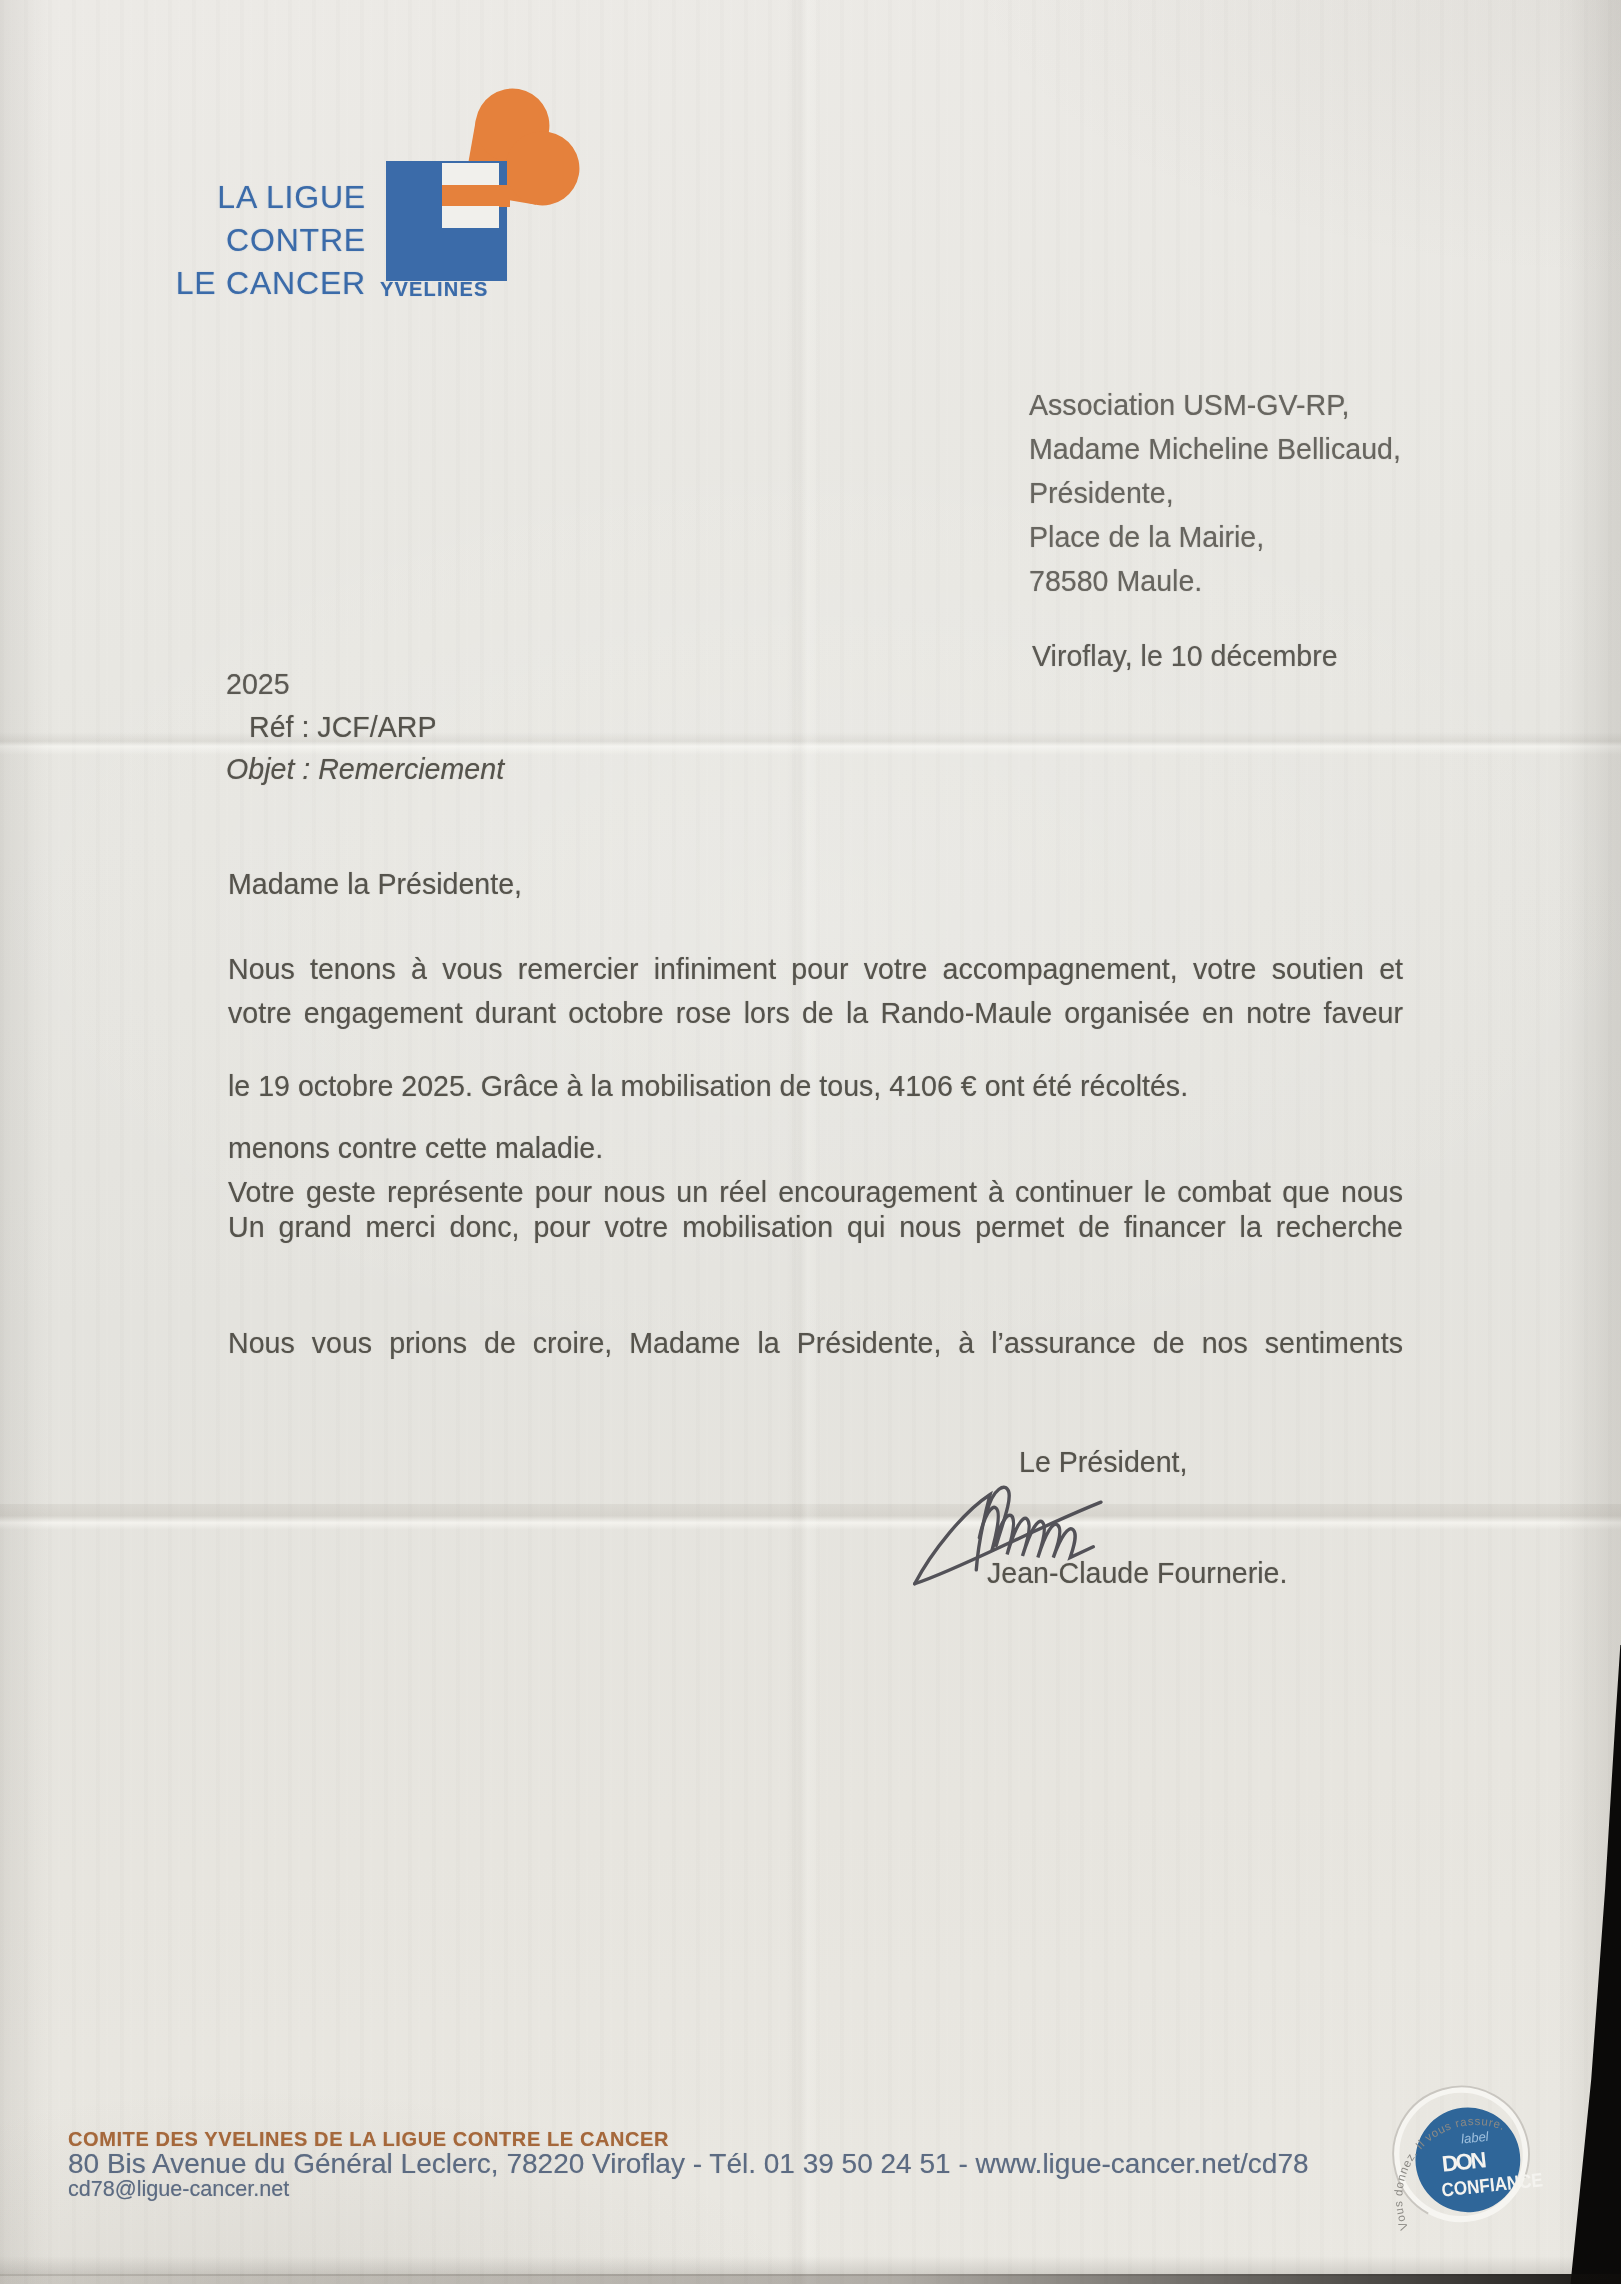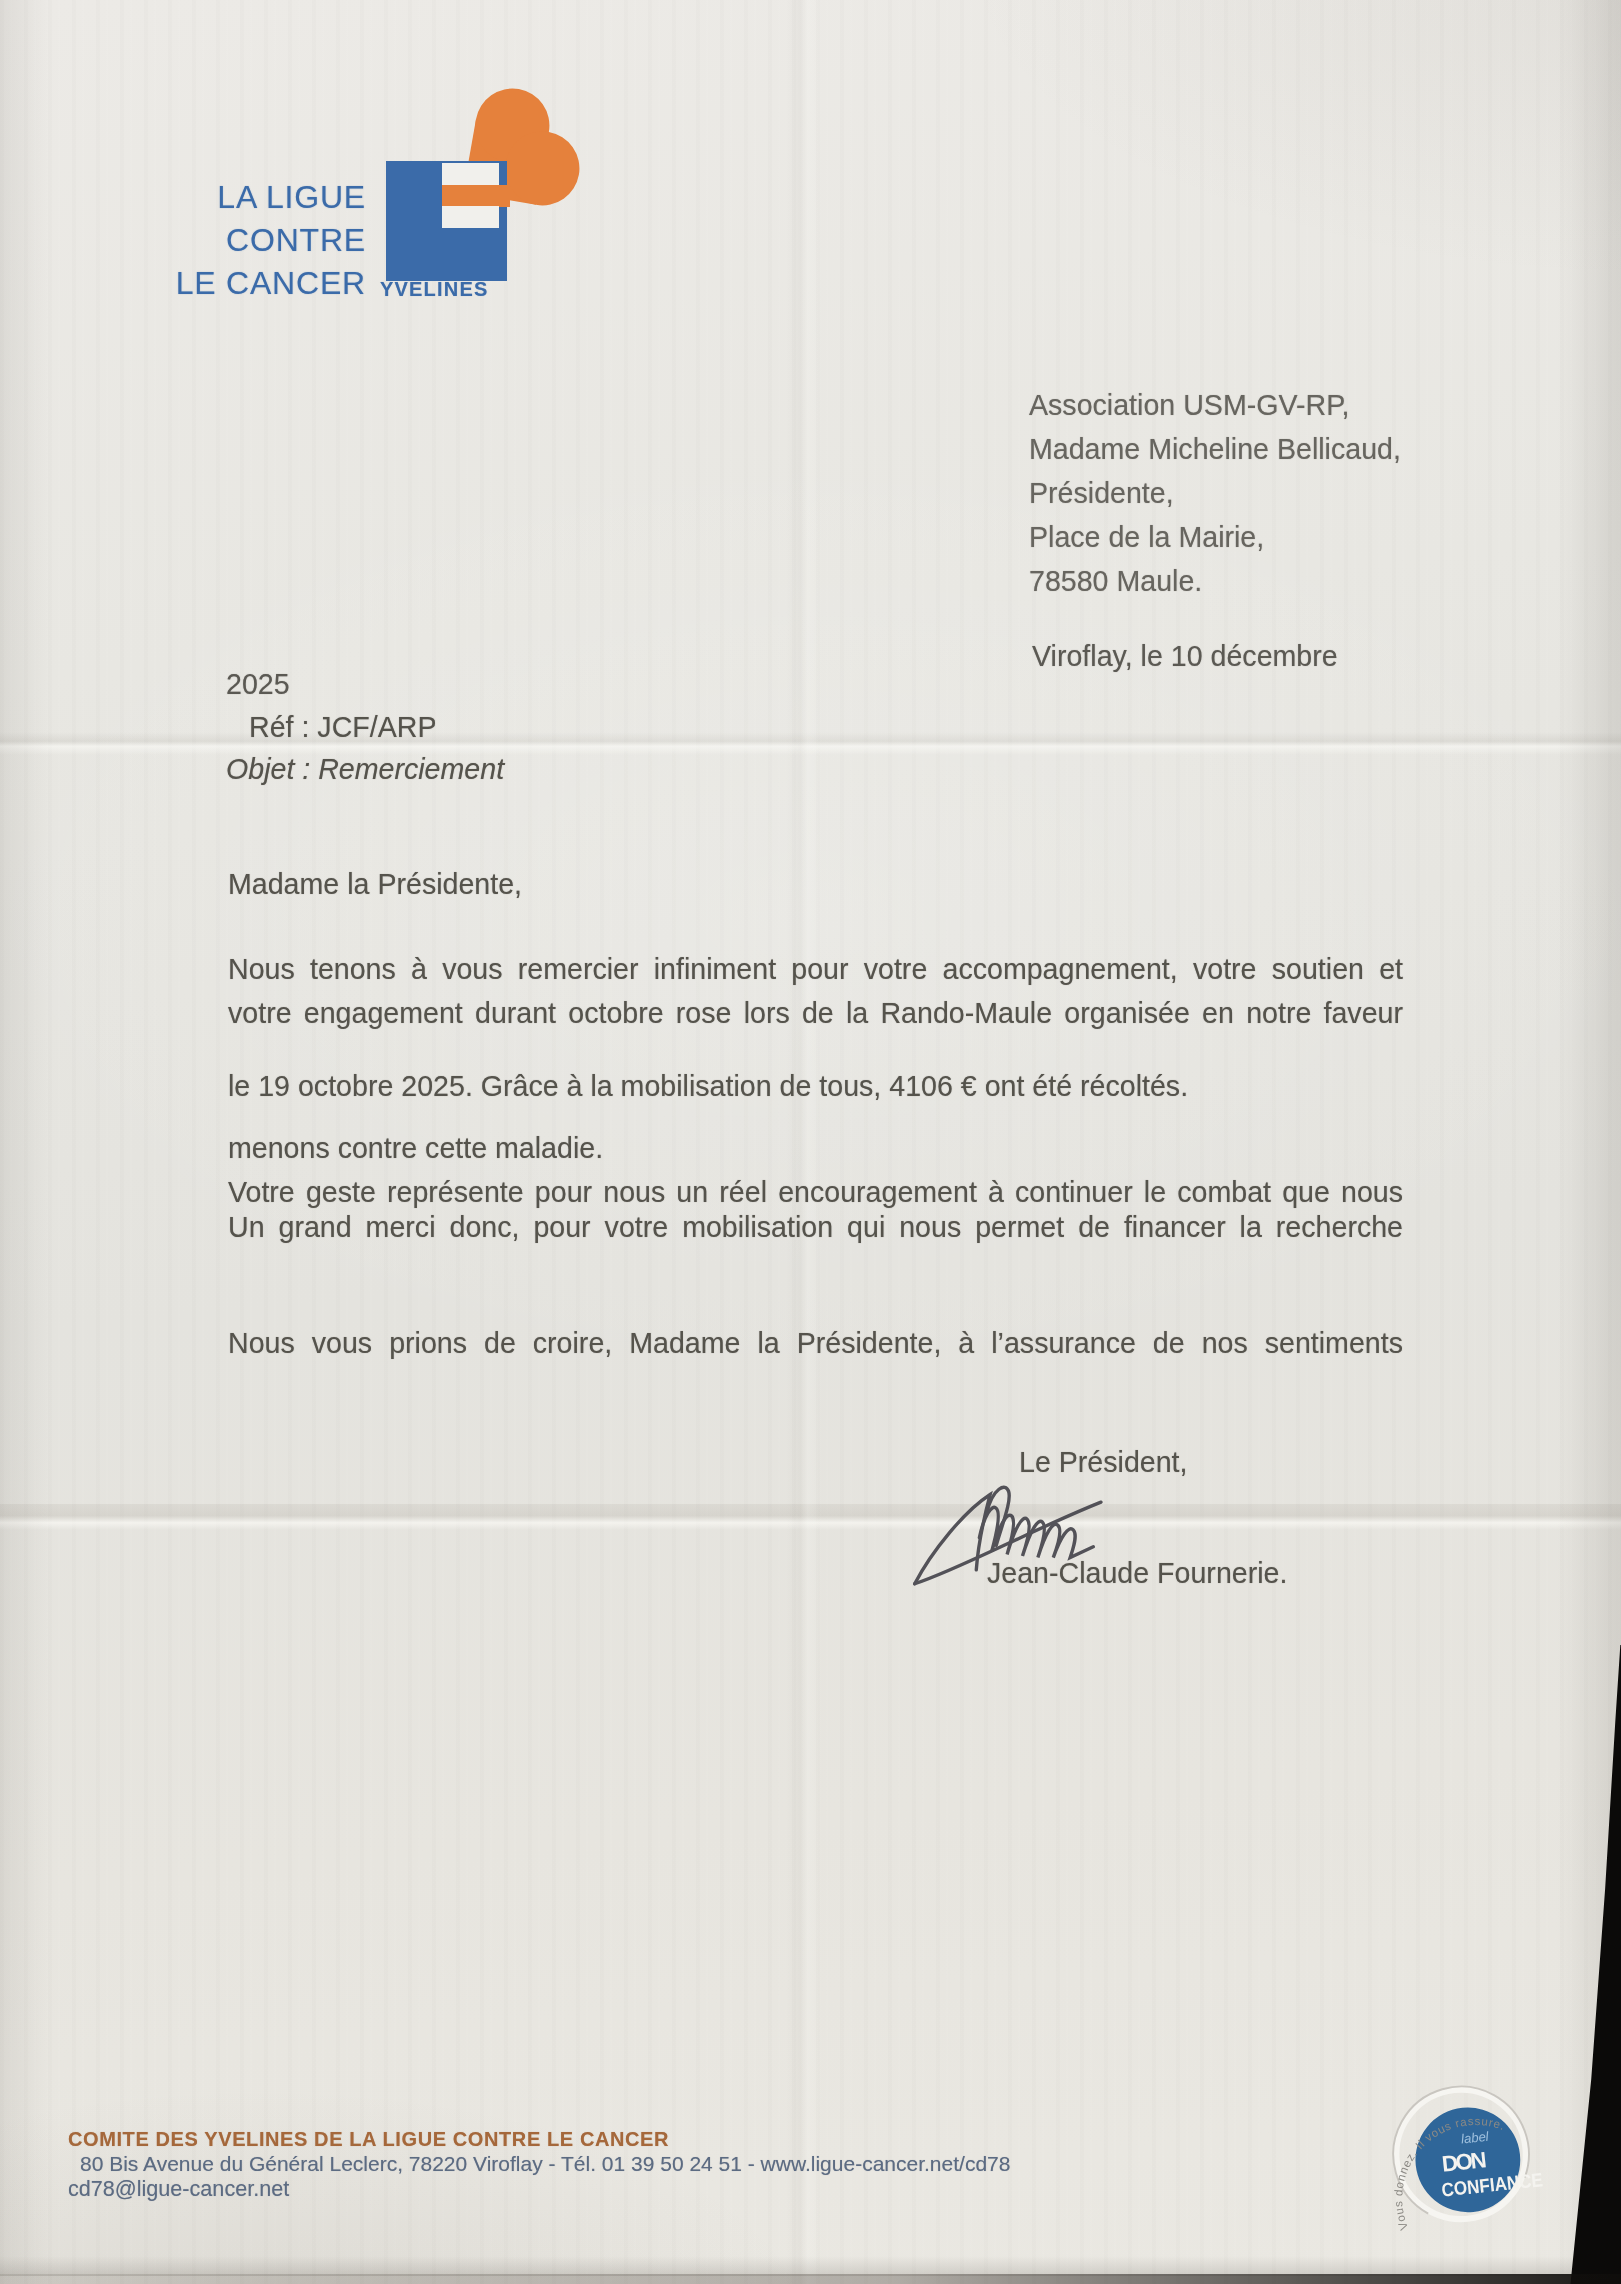--- a/index.html
+++ b/index.html
@@ -49,21 +49,21 @@
   .heart .h-top{left:37px;top:0;width:74px;height:74px;border-radius:50%;}
   .heart .h-right{left:74px;top:37px;width:74px;height:74px;border-radius:50%;}
   .blue-square{left:386px;top:161px;width:121px;height:120px;background:#3b6ba9;}
   .stripe{position:absolute;height:21.6px;}
   .stripe-w1{left:442px;top:163px;width:57px;background:#f1f0ec;}
   .stripe-o{left:442px;top:185px;width:68px;background:#e5813c;}
   .stripe-w2{left:442px;top:206px;width:57px;background:#f1f0ec;}
 
   .footer-1{left:68px;top:2117px;font-size:20px;font-weight:bold;letter-spacing:0.6px;
     color:#a5683b;text-shadow:0 0 0.8px rgba(165,104,59,0.5);}
-  .footer-2{left:80px;top:2142px;font-size:21px;color:#5c6b82;text-shadow:0 0 0.8px rgba(92,107,130,0.5);}
+  .footer-2{left:68px;top:2142px;font-size:28px;color:#5c6b82;text-shadow:0 0 0.8px rgba(92,107,130,0.5);}
   .footer-3{left:68px;top:2167px;font-size:21.6px;color:#5c6b82;text-shadow:0 0 0.8px rgba(92,107,130,0.5);}
 
   .sig-svg{position:absolute;left:902px;top:1476px;}
   .badge-svg{position:absolute;left:1379px;top:2072px;transform:rotate(-6deg);}
 </style>
 </head>
 <body>
 
 <div class="page">
 

